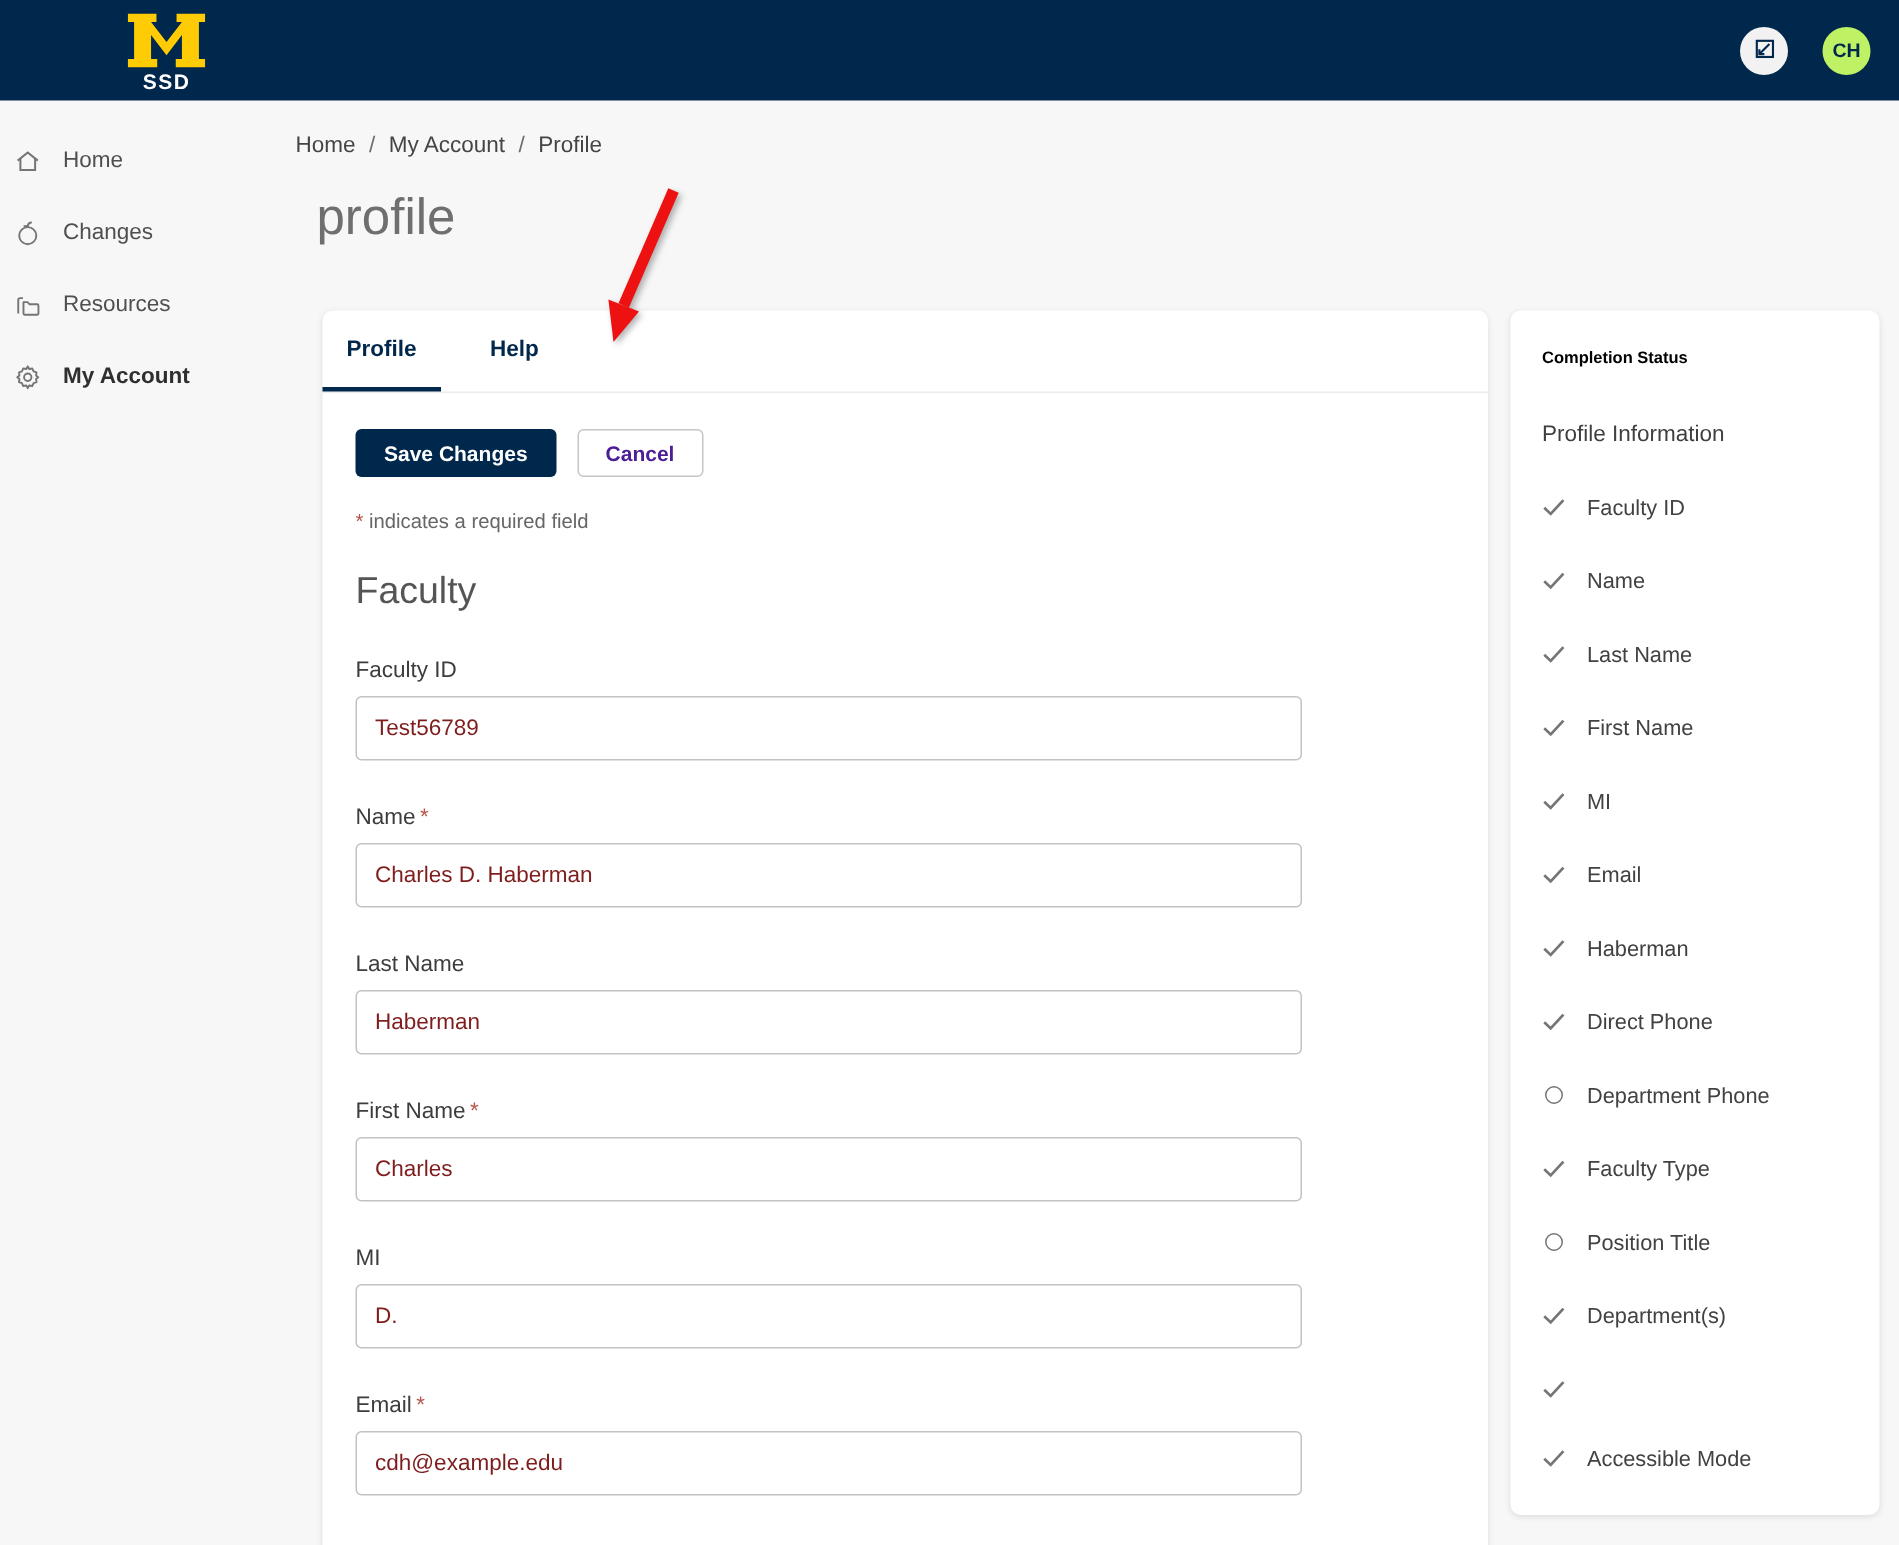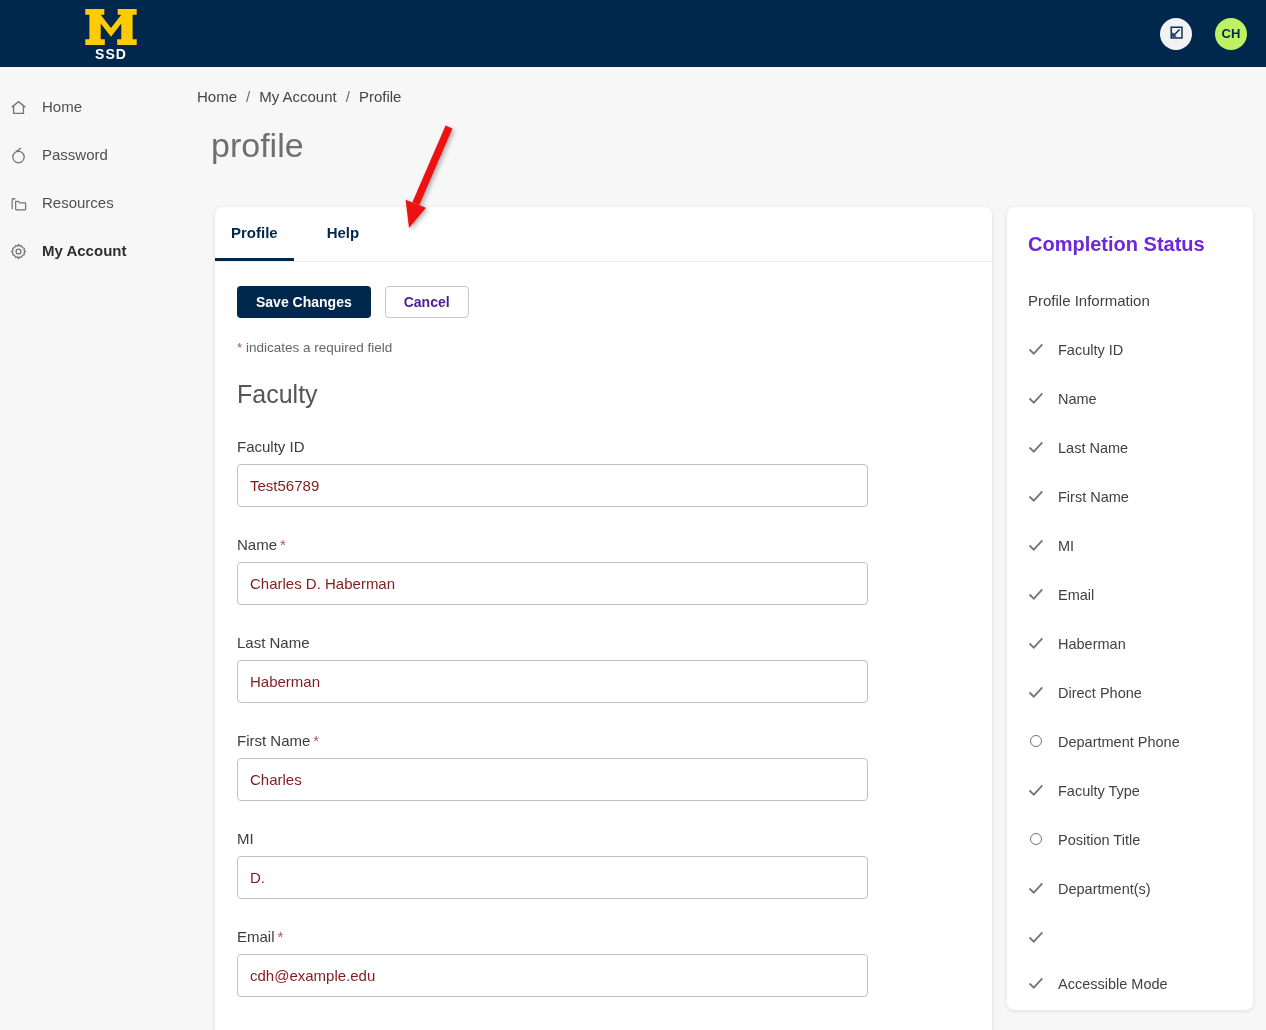--- a/index.html
+++ b/index.html
@@ -53,21 +53,21 @@
   .required-note .req { color:#b5564c; }
   .section-title { margin-top:25px; font-size:25px; font-weight:400; color:#555555; }
 
   .field { margin-top:29px; }
   .field label { display:block; font-size:15px; color:#3d3d3d; margin-bottom:9px; }
   .field .req { color:#b5564c; margin-left:3px; }
   .field input { width:631px; height:43px; border:1px solid #c2c2c2; border-radius:4px; background:#ffffff;
                  padding:0 12px; font-family:inherit; font-size:15px; color:#7f1d1d; }
 
   
-  .comp-title { font-size:20px; font-weight:700; color:#6d28d9; }
+  .comp-title { font-size:11px; font-weight:700; color:#000000; }
   .comp-sub { font-size:15px; font-weight:500; color:#3f3f3f; margin-top:36px; }
   .comp-list { list-style:none; margin-top:30px; }
   .comp-list li { display:flex; align-items:flex-start; gap:14px; margin-bottom:26px;
                   font-size:14.5px; color:#424242; line-height:23px; }
   .comp-ic { width:16px; height:20px; display:flex; align-items:center; justify-content:center; flex:none; }
   .ring { width:12px; height:12px; border:1.6px solid #757575; border-radius:50%; display:block; }
 
   
   .anno-arrow { position:absolute; left:388px; top:118px; z-index:6; pointer-events:none;
                 filter:drop-shadow(2px 2px 2px rgba(0,0,0,.30)); }
@@ -109,21 +109,21 @@
       <span class="nav-label">Home</span>
     </div>
     <div class="side-item">
       <span class="nav-ic">
         <svg width="19" height="19" viewBox="0 0 24 24" fill="none" stroke="#757575" stroke-width="1.6">
           <circle cx="12" cy="14" r="7.2"></circle>
           <path d="M12 6.8c0-2.6 1.4-3.8 3.4-3.8"></path>
           <path d="M8.6 6.3c1.3-.9 2.8-.6 3.4.5"></path>
         </svg>
       </span>
-      <span class="nav-label">Password</span>
+      <span class="nav-label">Changes</span>
     </div>
     <div class="side-item">
       <span class="nav-ic">
         <svg width="19" height="19" viewBox="0 0 24 24" fill="none" stroke="#757575" stroke-width="1.6" stroke-linejoin="round">
           <path d="M4 19V7.6A1.6 1.6 0 0 1 5.6 6H8"></path>
           <path d="M8.4 9.4h3.4l1.8 1.8h6.4a1 1 0 0 1 1 1V19a1 1 0 0 1-1 1H9.4a1 1 0 0 1-1-1z"></path>
         </svg>
       </span>
       <span class="nav-label">Resources</span>
     </div>

